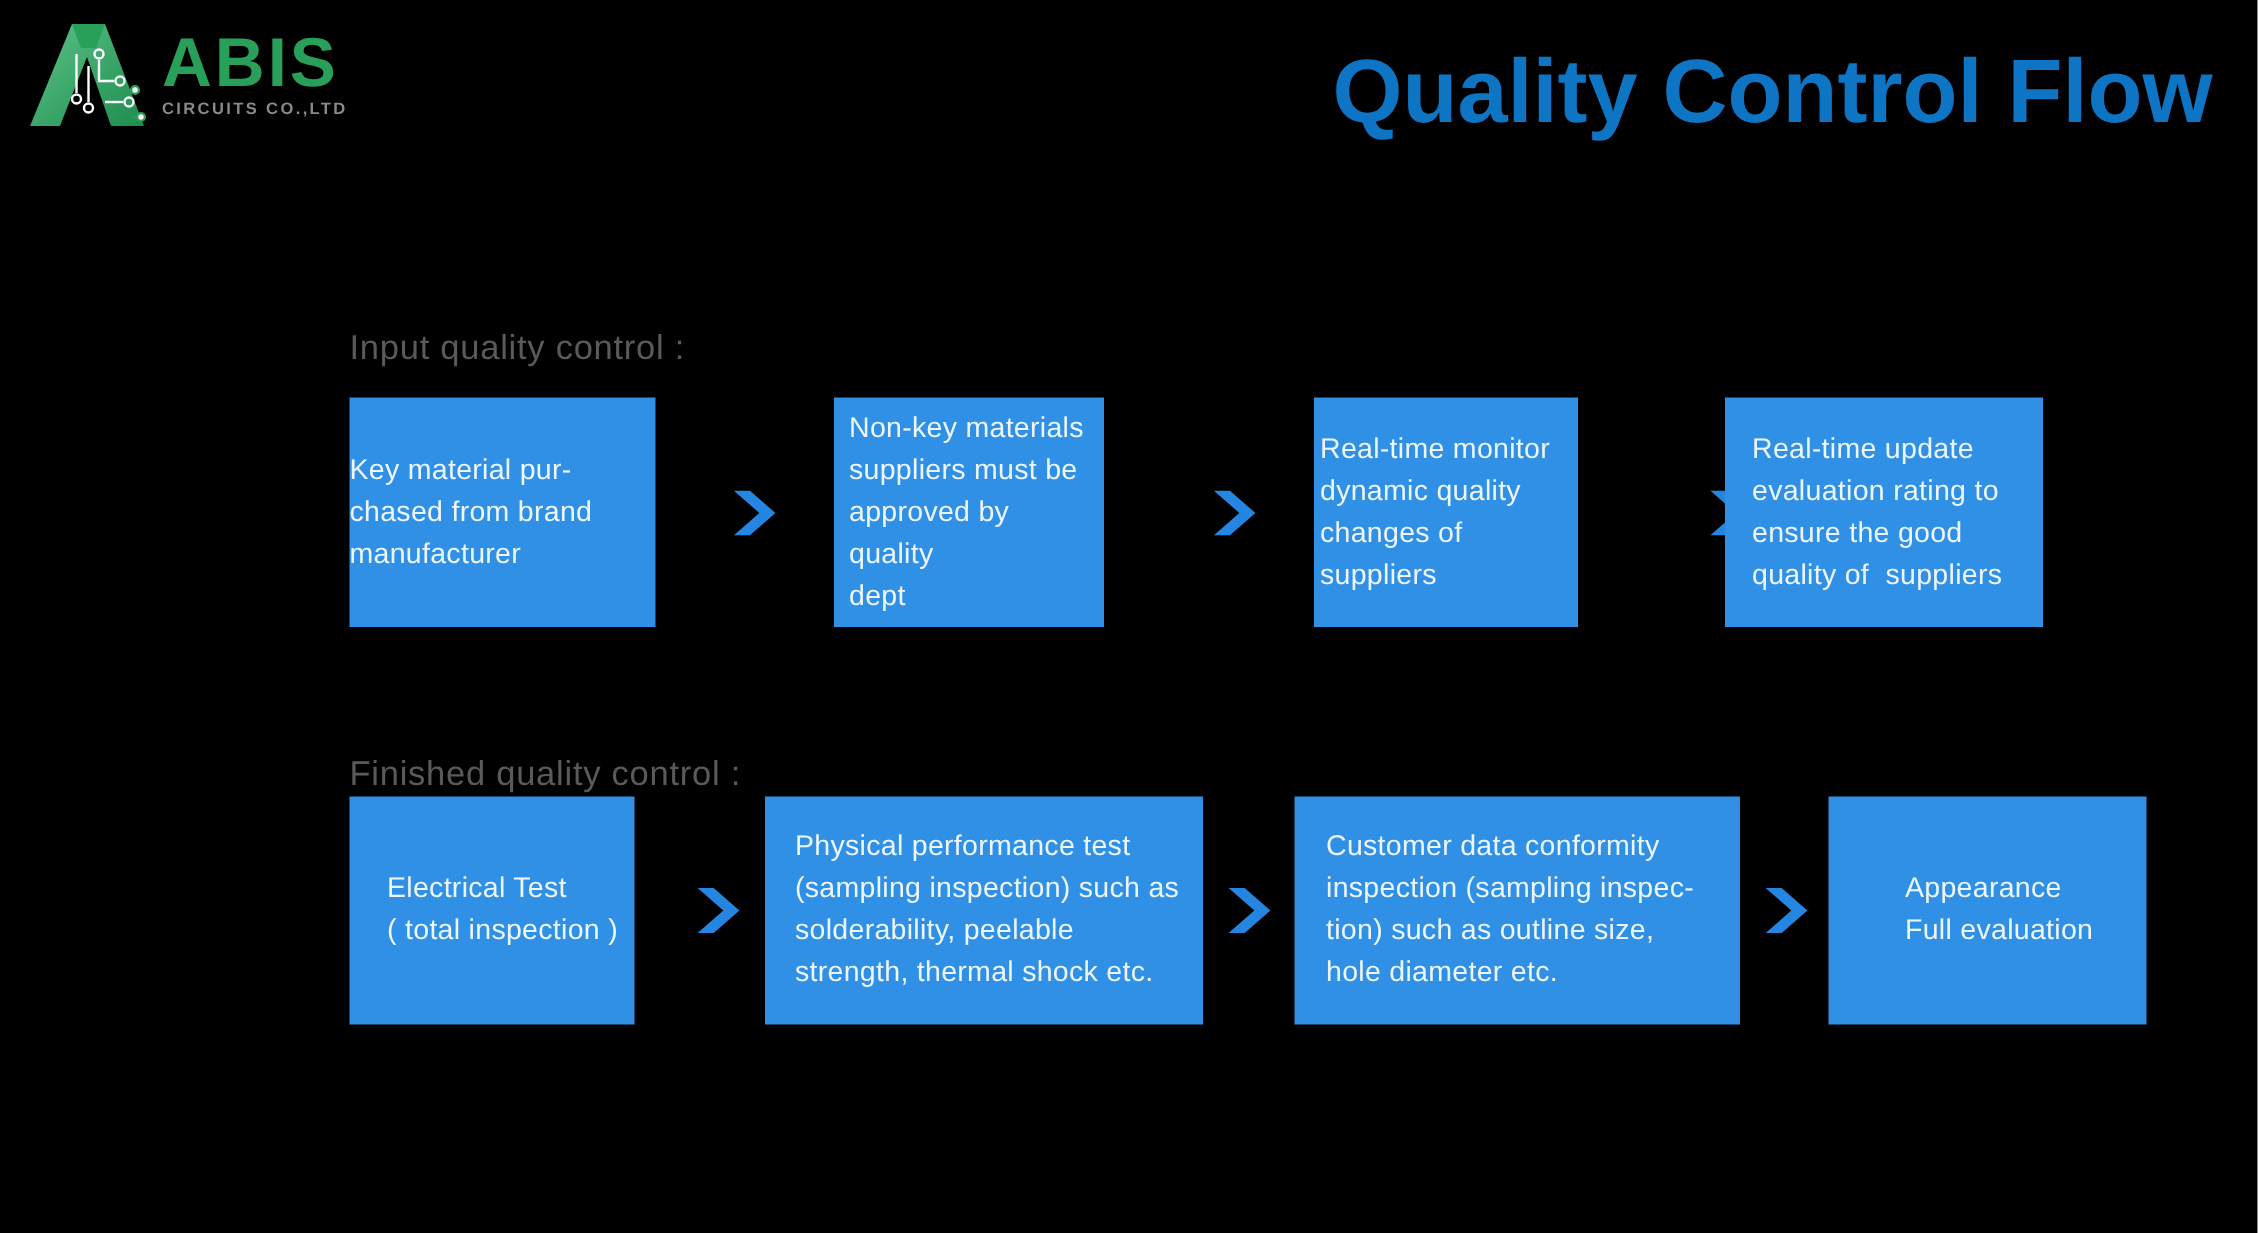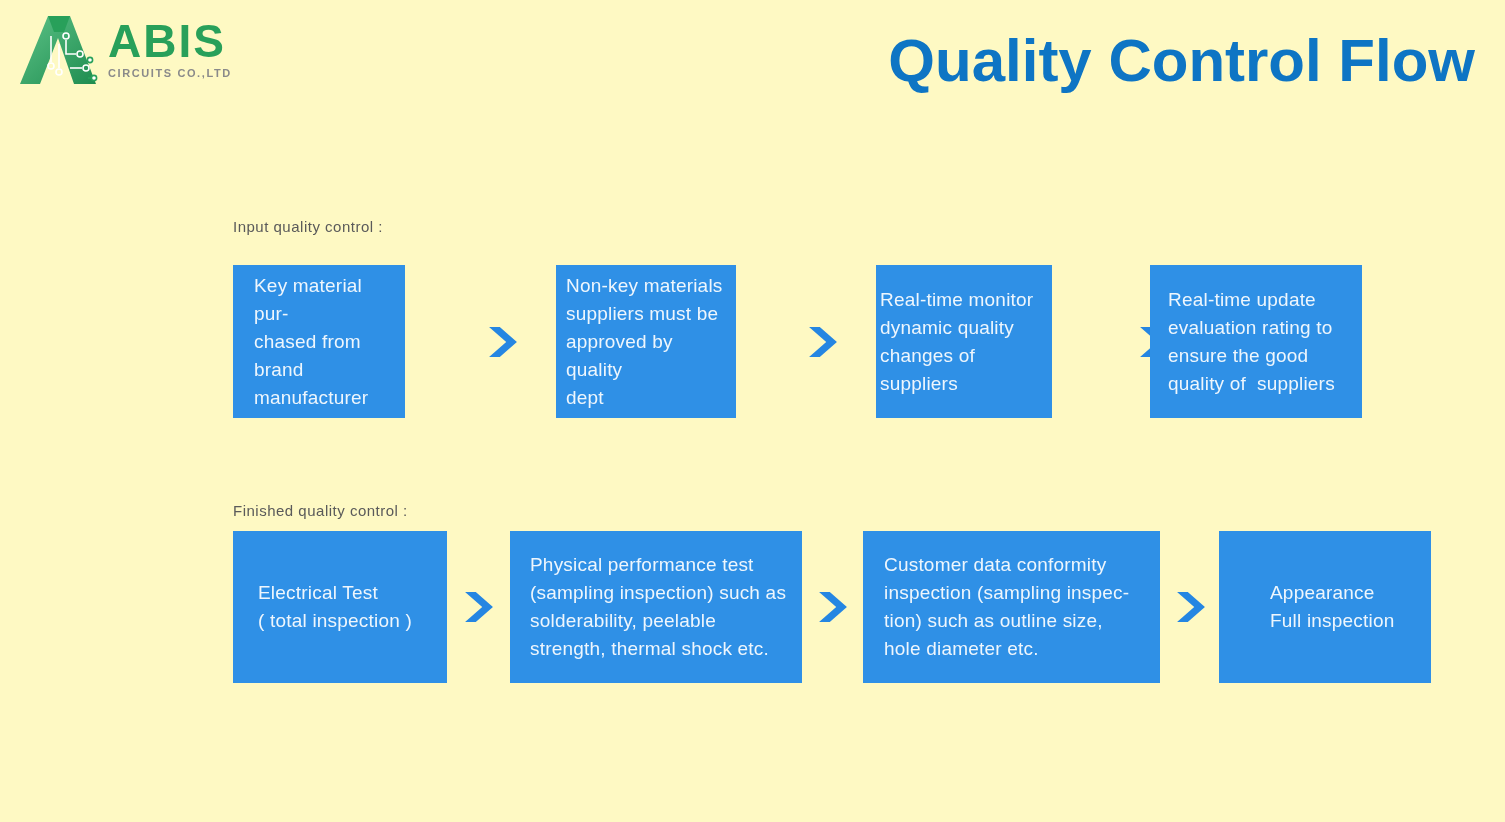--- a/index.html
+++ b/index.html
@@ -12,21 +12,21 @@
     --logo-green-light: #5cc287;
     --logo-gray: #8a8a8a;
   }
   * { margin: 0; padding: 0; box-sizing: border-box; }
   html, body { background: #ffffff; }
   body { font-family: "Liberation Sans", "DejaVu Sans", sans-serif; }
   .stage {
     position: relative;
     width: 1505px;
     height: 822px;
-    background: #fef9c3;
+    background: #000000;
     overflow: hidden;
     text-decoration: underline;
   }
   
   .logo {
     position: absolute;
     left: 18px;
     top: 10px;
     display: flex;
     align-items: flex-start;
@@ -57,21 +57,21 @@
     text-align: right;
     font-size: 60px;
     font-weight: bold;
     letter-spacing: 0px;
     color: var(--title-blue);
   }
   
   .row-label {
     position: absolute;
     left: 233px;
-    font-size: 15px;
+    font-size: 23px;
     color: var(--label-gray);
     letter-spacing: 0.5px;
   }
   .label-1 { top: 218px; }
   .label-2 { top: 502px; }
   
   .flow-box {
     position: absolute;
     background: var(--box-blue);
     color: var(--box-text);
@@ -79,27 +79,27 @@
     align-items: center;
   }
   .flow-box p {
     font-size: 19px;
     line-height: 28px;
     white-space: pre-wrap;
     letter-spacing: 0.2px;
   }
   
   .r1 { top: 265px; height: 153px; }
-  .r1.b1 { left: 233px; width: 172px; padding-left: 21px; padding-right: 10px; }
+  .r1.b1 { left: 233px; width: 204px; padding-right: 10px; }
   .r1.b2 { left: 556px; width: 180px; padding-left: 10px; padding-right: 8px; }
   .r1.b3 { left: 876px; width: 176px; padding-left: 4px; padding-right: 8px; }
   .r1.b4 { left: 1150px; width: 212px; padding-left: 18px; padding-right: 6px; }
   
   .r2 { top: 531px; height: 152px; }
-  .r2.b1 { left: 233px; width: 214px; padding-left: 25px; padding-right: 8px; }
+  .r2.b1 { left: 233px; width: 190px; padding-left: 25px; padding-right: 8px; }
   .r2.b2 { left: 510px; width: 292px; padding-left: 20px; padding-right: 8px; }
   .r2.b3 { left: 863px; width: 297px; padding-left: 21px; padding-right: 8px; }
   .r2.b4 { left: 1219px; width: 212px; padding-left: 51px; padding-right: 6px; }
   
   .flow-arrow { position: absolute; width: 34px; height: 30px; }
   .flow-arrow svg { display: block; width: 100%; height: 100%; }
   .flow-arrow polygon { fill: var(--arrow-blue); }
   .a1-1 { left: 486px;  top: 327px; }
   .a1-2 { left: 806px;  top: 327px; }
   .a1-3 { left: 1137px; top: 327px; }
@@ -218,16 +218,16 @@
 tion) such as outline size,
 hole diameter etc.</p>
   </div>
   <div class="flow-arrow a2-3">
     <svg viewBox="0 0 26 28">
         <polygon points="0,0 10,0 26,14 10,28 0,28 16,14"></polygon>
       </svg>
   </div>
   <div class="flow-box r2 b4">
     <p>Appearance
-Full inspection</p>
+Full evaluation</p>
   </div>
 
 </div>
 
 </body></html>

